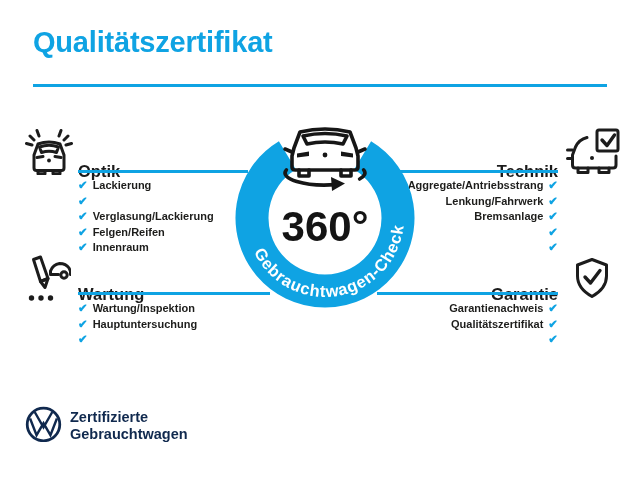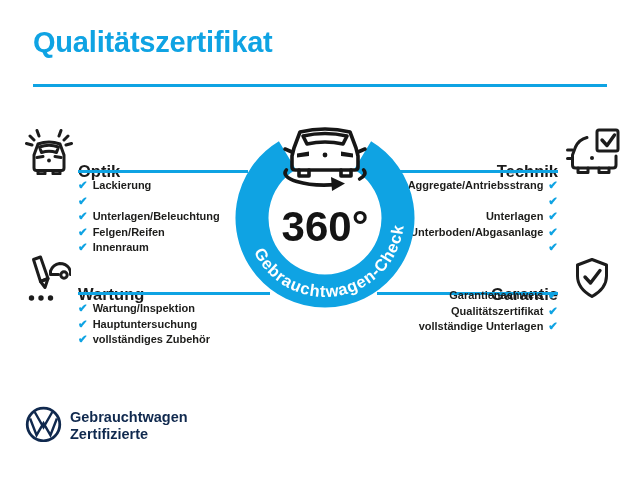--- a/index.html
+++ b/index.html
@@ -59,21 +59,21 @@
   <ul class="cklist left" style="left:78px;top:178px">
       <li>
         <span class="chk">✔</span>
         <span>Lackierung</span>
       </li>
       <li>
         <span class="chk">✔</span>
       </li>
       <li>
         <span class="chk">✔</span>
-        <span>Unterlagen/Beleuchtung</span>
+        <span>Verglasung/Lackierung</span>
       </li>
       <li>
         <span class="chk">✔</span>
         <span>Felgen/Reifen</span>
       </li>
       <li>
         <span class="chk">✔</span>
         <span>Innenraum</span>
       </li>
     </ul>
@@ -87,28 +87,28 @@
     <circle class="f" cx="26" cy="30" r="2"></circle>
   </svg>
   <h2 class="h2 right" style="top:148px">Technik</h2>
   <div class="uline" style="left:400px;top:170px;width:158px"></div>
   <ul class="cklist right" style="left:388px;top:178px">
       <li>
         <span>Aggregate/Antriebsstrang</span>
         <span class="chk">✔</span>
       </li>
       <li>
+        <span>Lenkung/Fahrwerk</span>
         <span class="chk">✔</span>
       </li>
       <li>
-        <span>Unterlagen</span>
+        <span>Bremsanlage</span>
         <span class="chk">✔</span>
       </li>
       <li>
-        <span>Unterboden/Abgasanlage</span>
         <span class="chk">✔</span>
       </li>
       <li>
         <span class="chk">✔</span>
       </li>
     </ul>
 
   <svg class="icon ic" style="left:25px;top:255px" width="46" height="48" viewBox="0 0 46 48">
     <path class="s" d="M 8.5,4.5 L 15.5,2 L 23,23.5 L 15.5,26.5 Z"></path>
     <path class="s" d="M 15.5,26.5 L 23,23.5 L 20,32.5 Z"></path>
@@ -124,41 +124,39 @@
       <li>
         <span class="chk">✔</span>
         <span>Wartung/Inspektion</span>
       </li>
       <li>
         <span class="chk">✔</span>
         <span>Hauptuntersuchung</span>
       </li>
       <li>
         <span class="chk">✔</span>
-        <span>vollständiges Zubehör</span>
       </li>
     </ul>
 
   <svg class="icon ic" style="left:574px;top:257px" width="36" height="42" viewBox="0 0 36 42">
     <path class="s" d="M 18,2.5 L 32.5,8 L 32.5,19 Q 32.5,31.5 18,39.5 Q 3.5,31.5 3.5,19 L 3.5,8 Z"></path>
     <path class="s2" d="M 11,20 L 16.5,26 L 26,13.5"></path>
   </svg>
   <h2 class="h2 right" style="top:271px">Garantie</h2>
   <div class="uline" style="left:377px;top:292px;width:181px"></div>
-  <ul class="cklist right" style="left:388px;top:288px">
+  <ul class="cklist right" style="left:388px;top:301px">
       <li>
         <span>Garantienachweis</span>
         <span class="chk">✔</span>
       </li>
       <li>
         <span>Qualitätszertifikat</span>
         <span class="chk">✔</span>
       </li>
       <li>
-        <span>vollständige Unterlagen</span>
         <span class="chk">✔</span>
       </li>
     </ul>
 
   <svg class="badge" viewBox="0 0 190 190">
     <path class="ring" d="M 132.6 32.4 A 73 73 0 1 1 57.4 32.4"></path>
     <path id="txtarc" d="M 18.7 115.4 A 79 79 0 0 0 173.7 88.1" fill="none"></path>
     <text class="ringtext" text-anchor="middle"><textPath href="#txtarc" startOffset="50%">Gebrauchtwagen-Check</textPath></text>
     <text class="degtext" x="95" y="118" text-anchor="middle">360°</text>
     <g class="carstroke" transform="translate(48,-1)">
@@ -173,17 +171,17 @@
       <path class="s" d="M 21,48 L 21,54 L 31,54 L 31,48 M 63,48 L 63,54 L 73,54 L 73,48"></path>
     </g>
   </svg>
 
   <svg class="vwlogo" viewBox="0 0 40 40">
     <circle class="s" cx="20" cy="20" r="17.6" stroke-width="3"></circle>
     <path class="s" d="M 10.5,6.5 L 20,23 L 29.5,6.5" stroke-width="2.6"></path>
     <path class="s" d="M 5.5,13.5 L 12.5,31.5 L 20,18.5 L 27.5,31.5 L 34.5,13.5" stroke-width="2.6"></path>
   </svg>
   <div class="ftext">
+    <div>Zertifizierte</div>
     <div>Gebrauchtwagen</div>
-    <div>Zertifizierte</div>
   </div>
 
 </div>
 
 </body></html>

